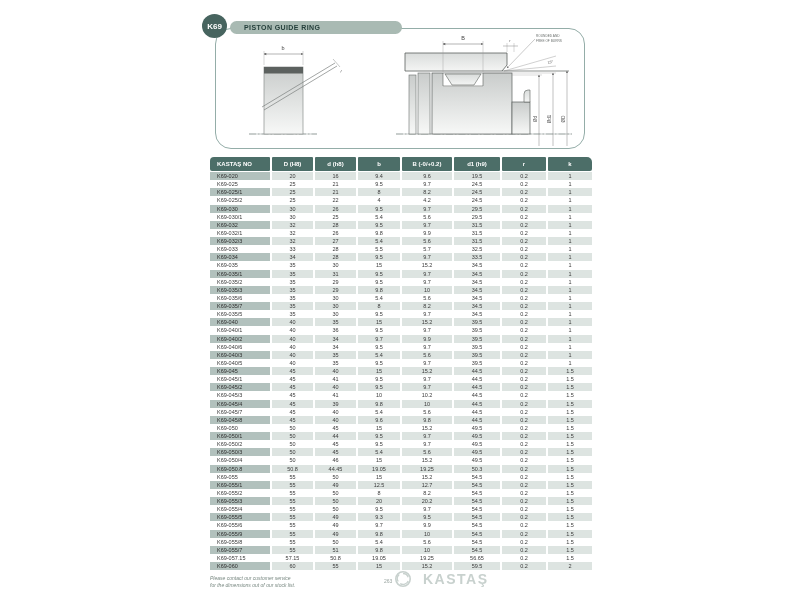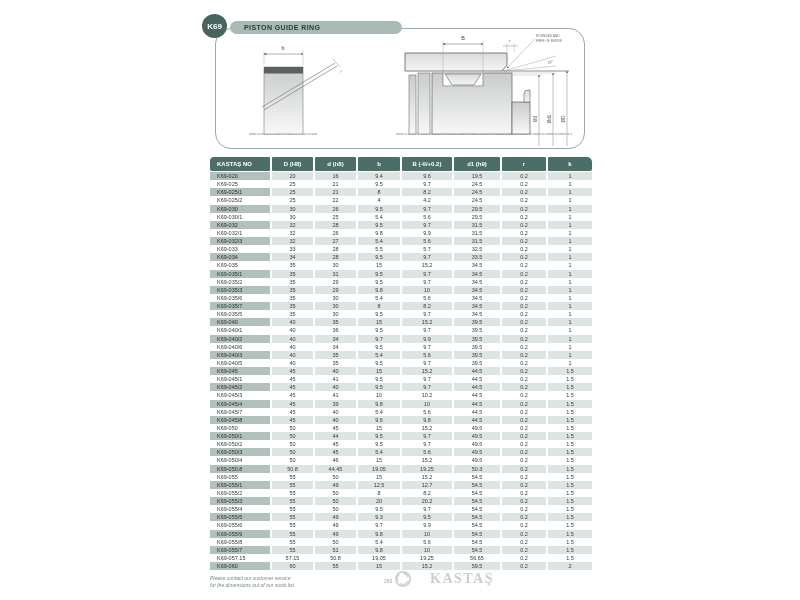--- a/index.html
+++ b/index.html
@@ -34,21 +34,21 @@
   .trow.shaded .tcell.c0 { background:#b2c1bd; color:#2e2e2e; }
   .c0 { width:60px; text-align:left; padding-left:7px; }
   .c1 { width:41px; } .c2 { width:41px; } .c3 { width:42px; }
   .c4 { width:50px; } .c5 { width:46px; } .c6 { width:44px; } .c7 { width:44px; }
 
   
   .footer-note { position:absolute; left:210px; top:575px; font-size:5px; font-style:italic;
            color:#76867f; line-height:7px; }
   .page-number { position:absolute; left:384px; top:578px; font-size:5px; color:#9aa5a1; }
   .brand { position:absolute; left:394px; top:570px; display:flex; align-items:center; }
-  .brand-text { color:#c8d1ce; font-size:14px; font-weight:bold; letter-spacing:1.5px; margin-left:18px;font-family:Liberation Serif, serif; }
+  .brand-text { color:#c8d1ce; font-size:14px; font-weight:bold; letter-spacing:1.5px; margin-left:11px; }
 </style>
 </head>
 <body>
 
 <div class="page">
 
   <div class="drawing-panel">
     <svg width="368" height="119" viewBox="0 0 368 119">
       <defs>
         <linearGradient id="steel" x1="0" y1="0" x2="0" y2="1">

